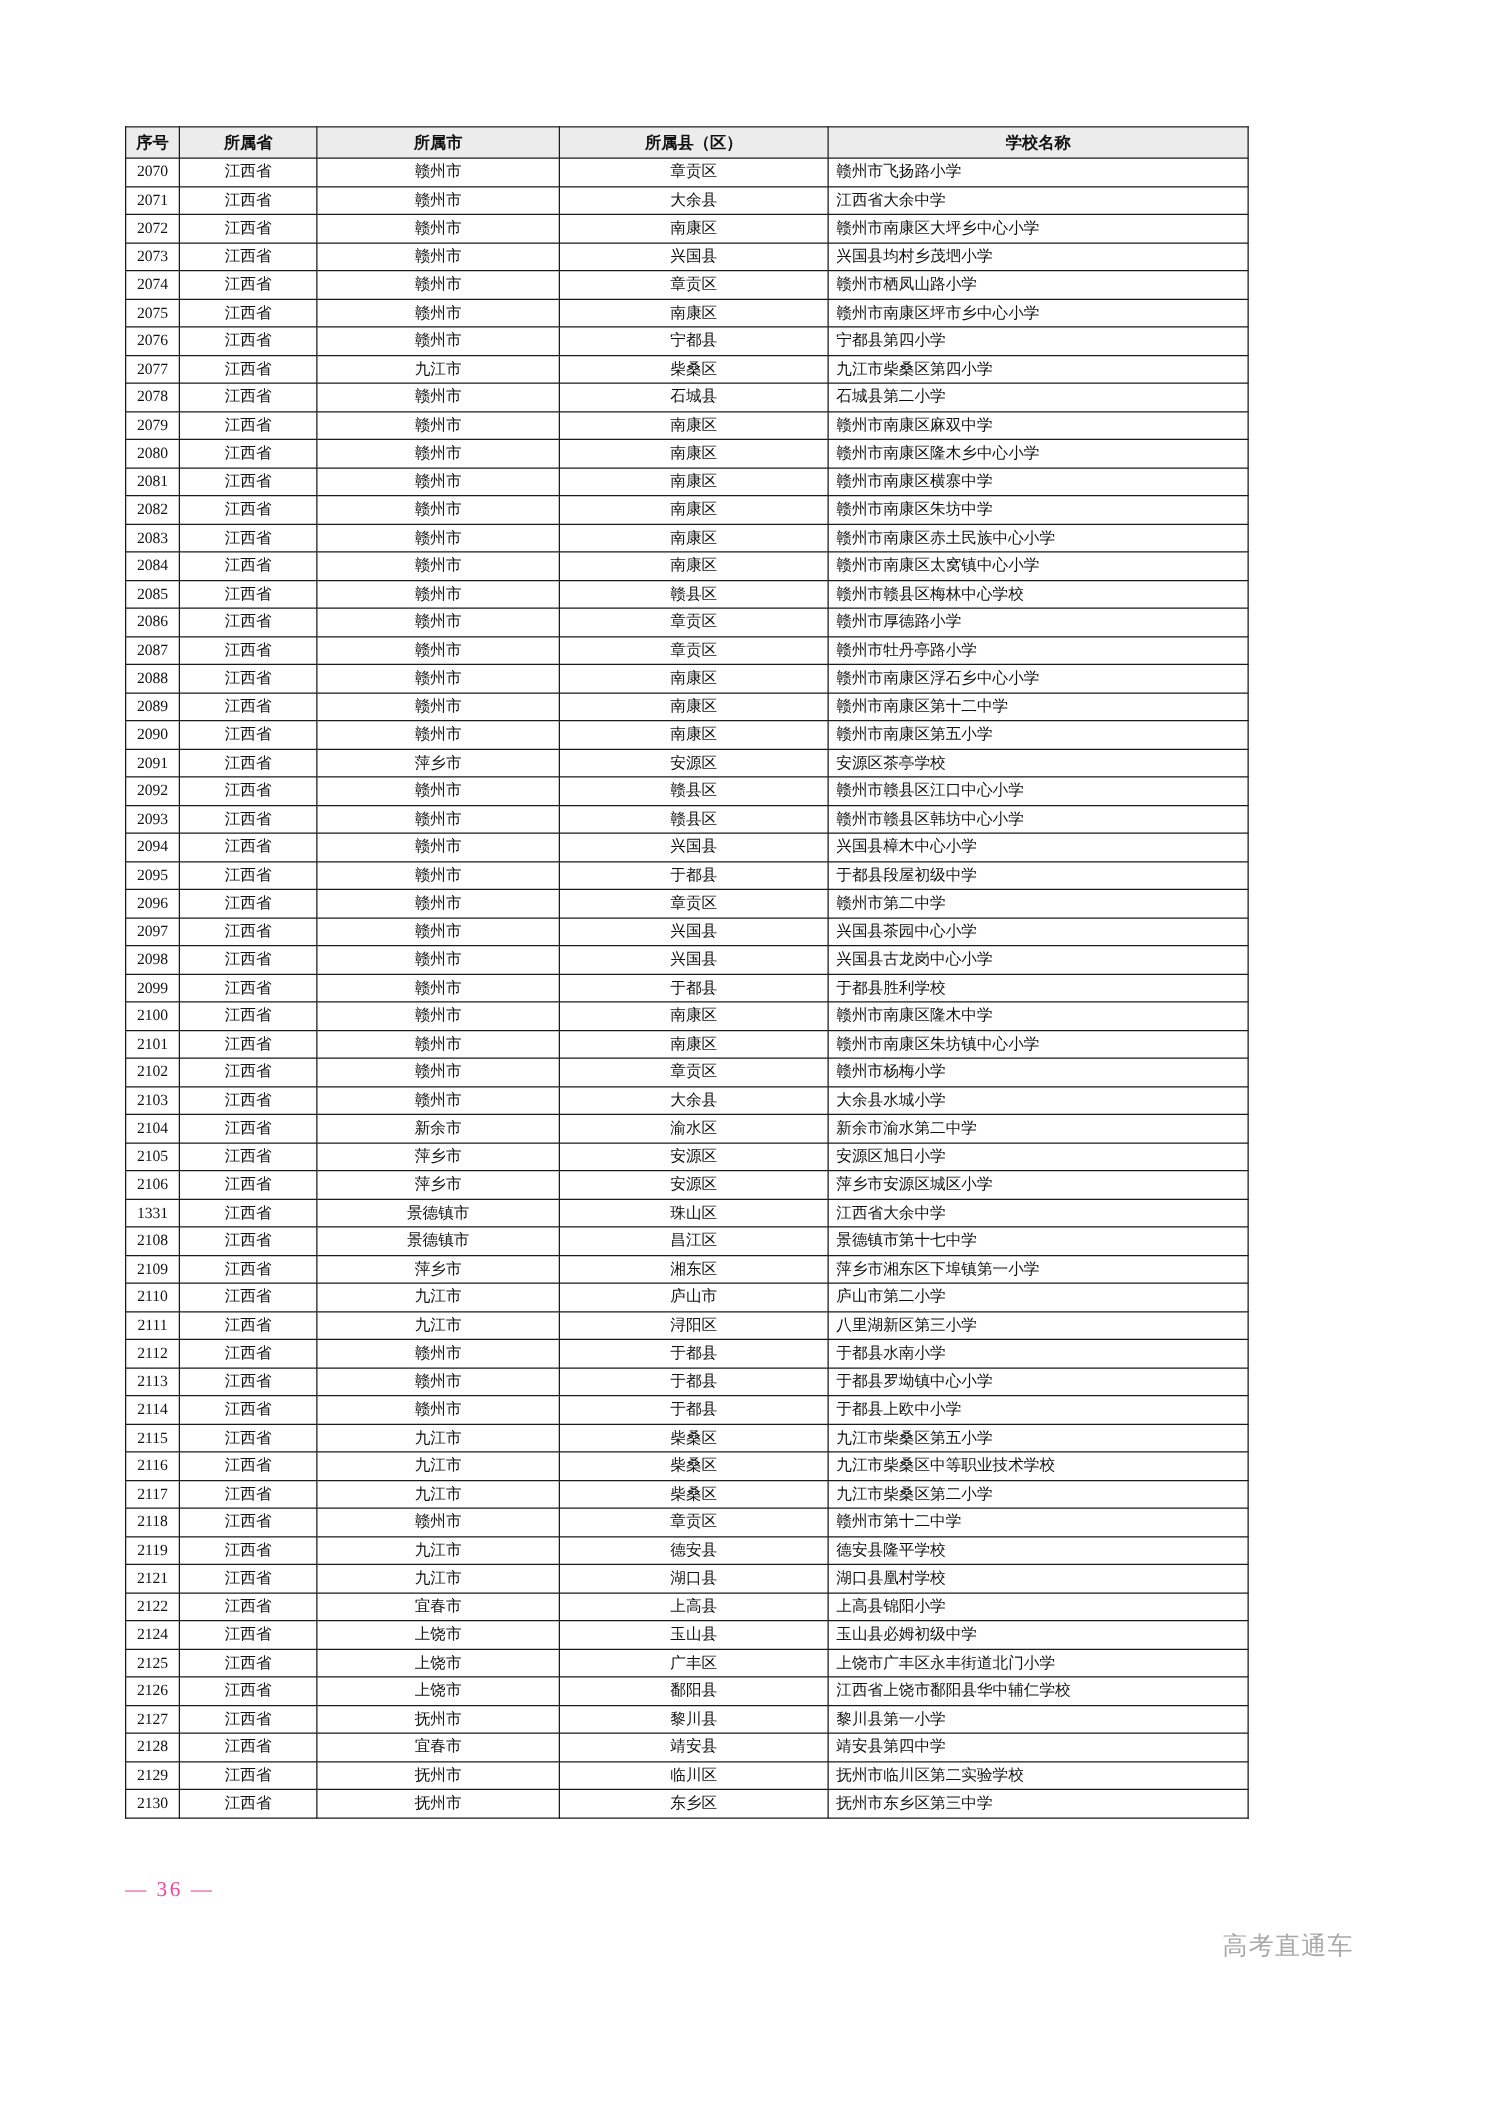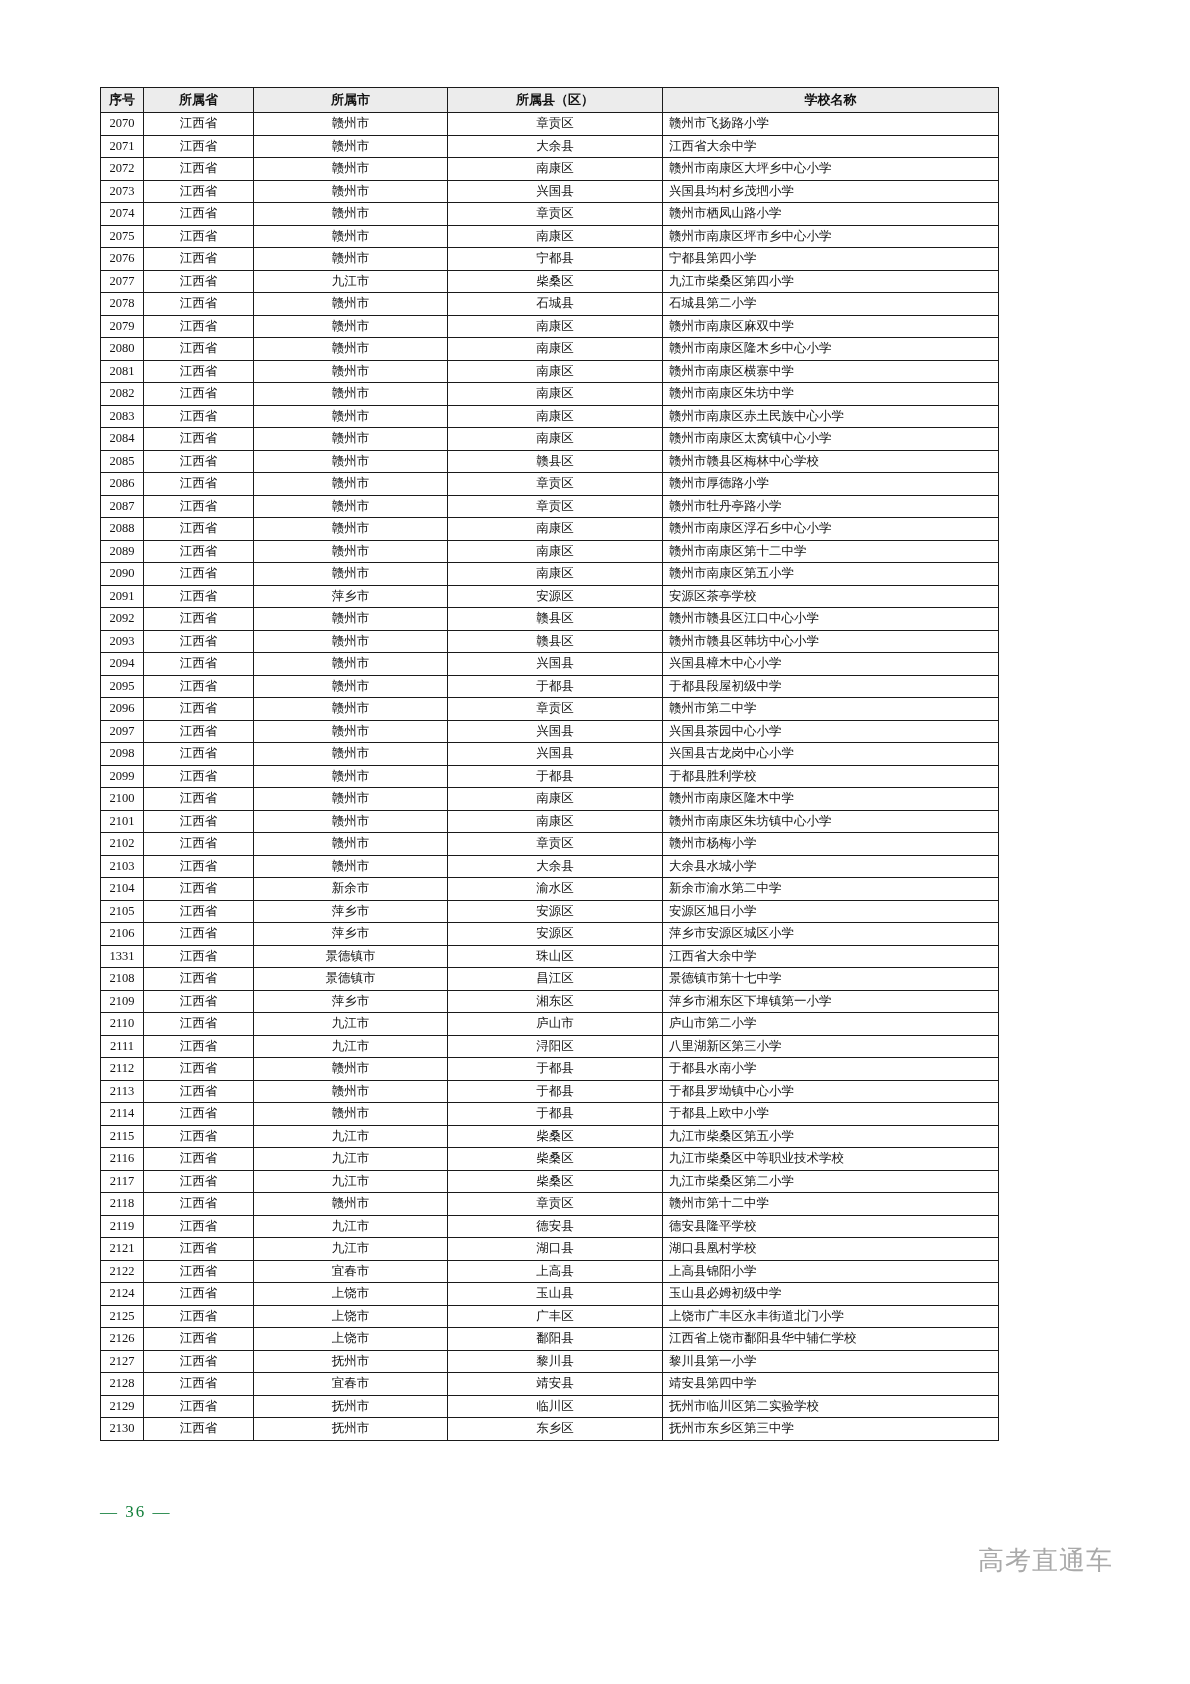--- a/index.html
+++ b/index.html
@@ -11,21 +11,21 @@
     position: relative;
     width: 1190px;
     height: 1684px;
     background: #ffffff;
     font-family: "Liberation Serif", "DejaVu Serif", serif;
     overflow: hidden;
   }
   table.school-table {
     position: absolute;
     left: 100px;
-    top: 87px;
+    top: 101px;
     width: 898px;
     border-collapse: collapse;
     table-layout: fixed;
     padding-left: 44px;
   }
   .school-table th,
   .school-table td {
     border: 1px solid #1a1a1a;
     padding: 0 3px;
     overflow: hidden;
@@ -53,29 +53,29 @@
   .col-serial  { width: 43px;  }
   .col-prov    { width: 110px; }
   .col-city    { width: 194px; }
   .col-county  { width: 215px; }
   .col-school  { width: 336px; }
   .page-number {
     position: absolute;
     left: 100px;
     top: 1502px;
     font-size: 17px;
-    color: #15803d;
+    color: #ec4899;
     letter-spacing: 2px;
     font-family: "Liberation Serif", "DejaVu Serif", serif;
   }
   .watermark {
     position: absolute;
     left: 978px;
     top: 1543px;
-    font-size: 26px;
+    font-size: 20px;
     color: #a9a9a9;
     font-family: "Liberation Sans", "DejaVu Sans", sans-serif;
     letter-spacing: 1px;
   }
 </style>
 </head>
 <body>
 
 <div class="page">
 

